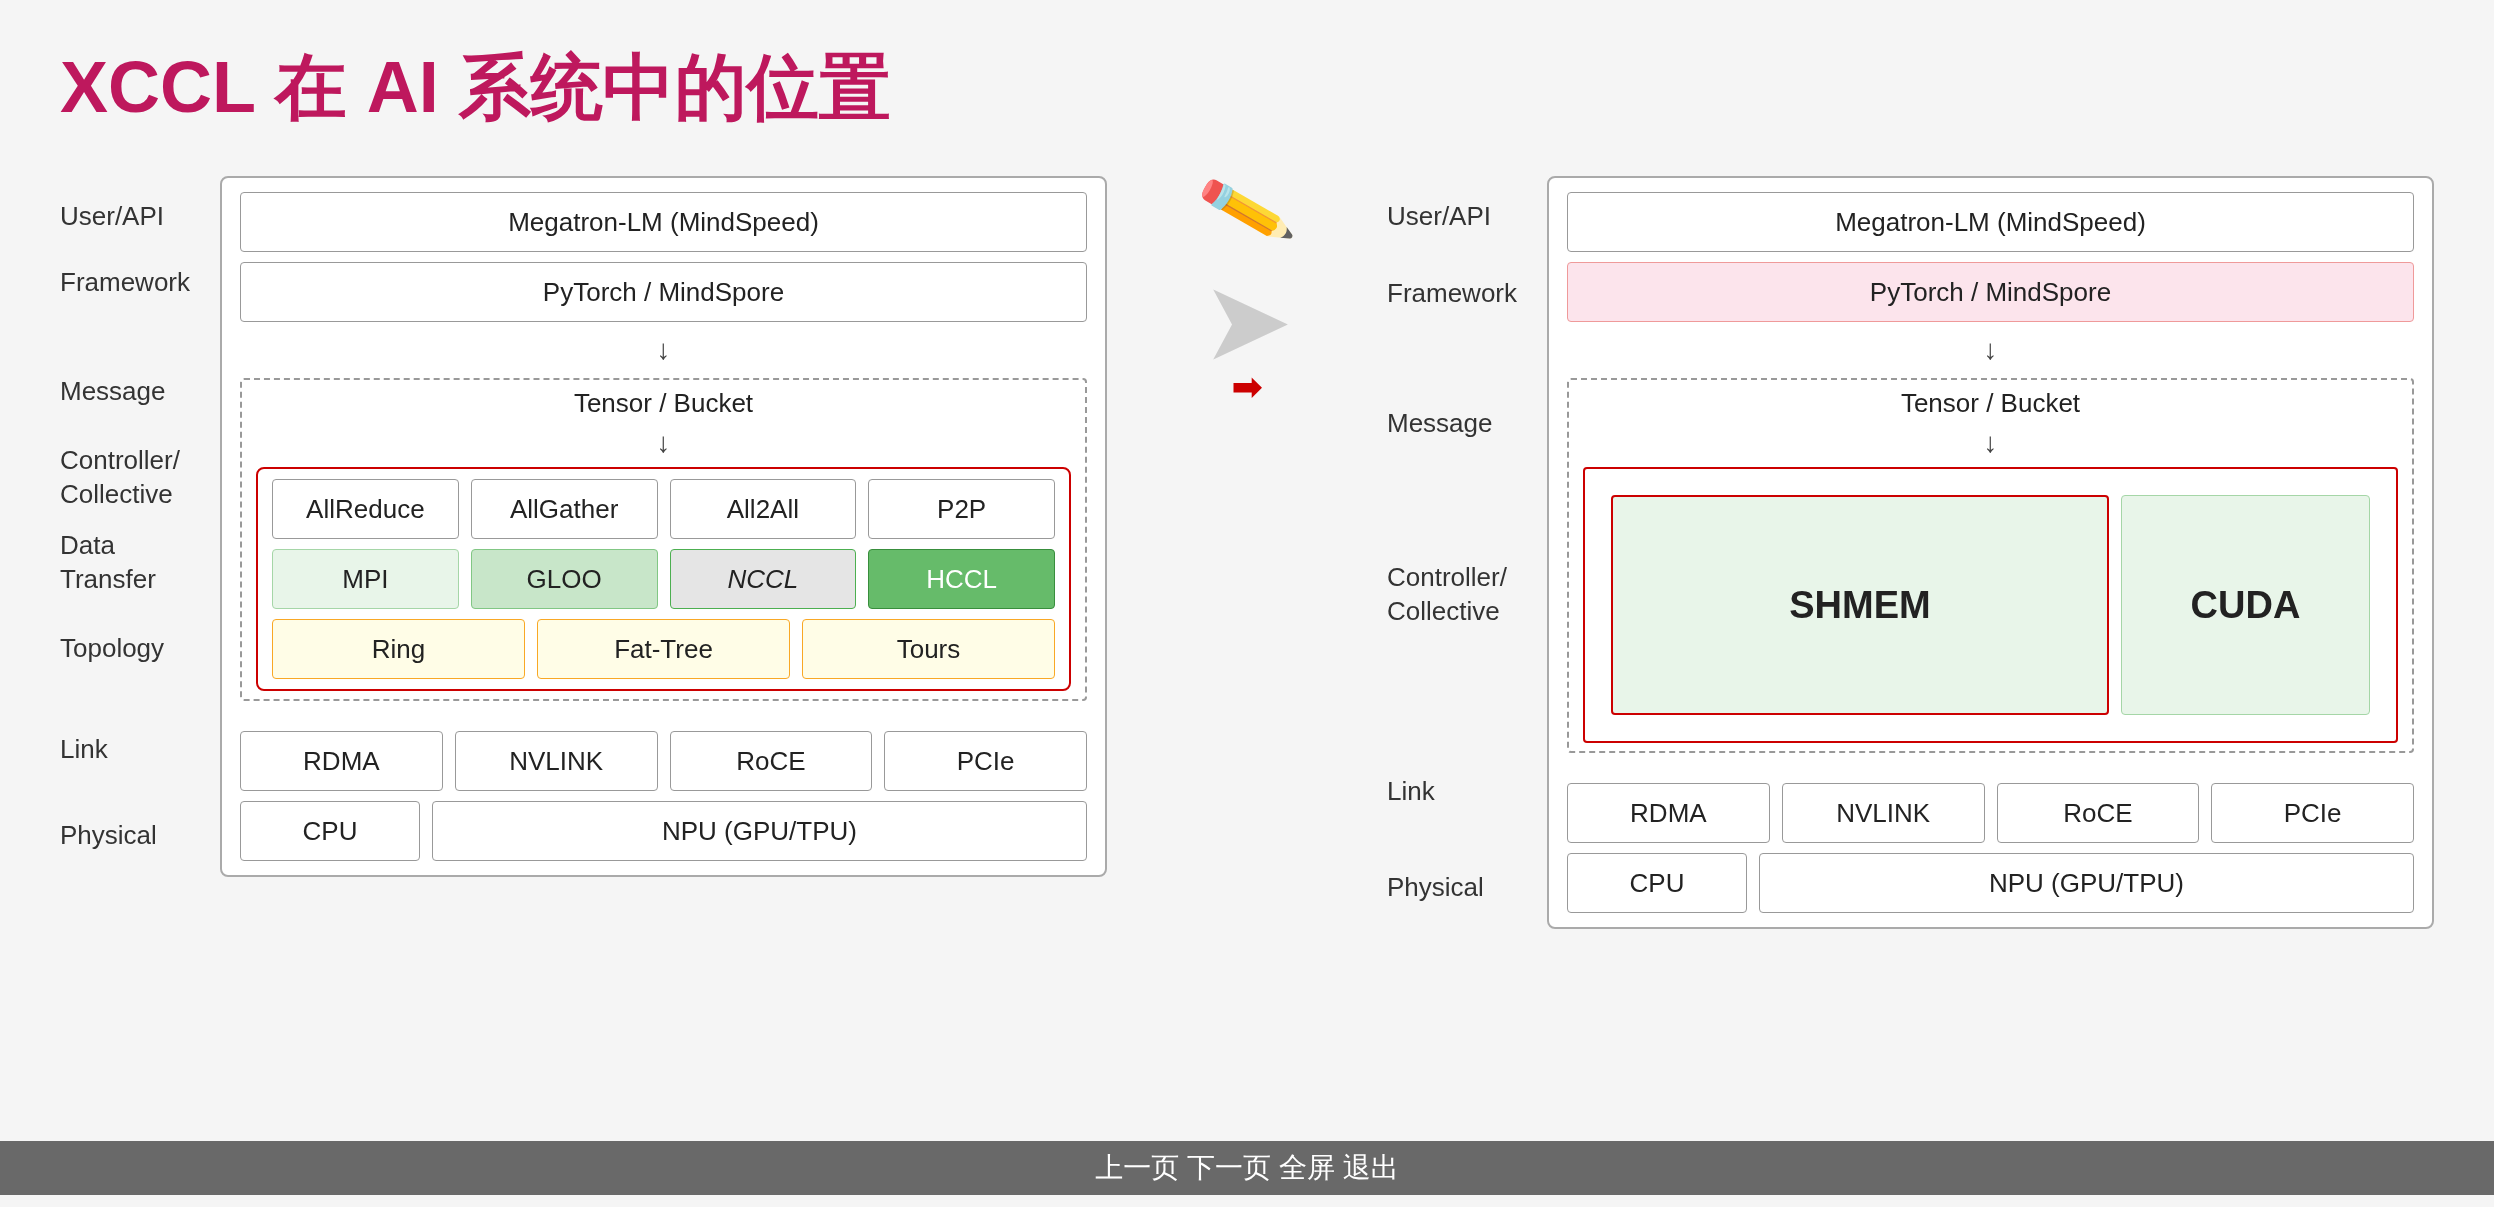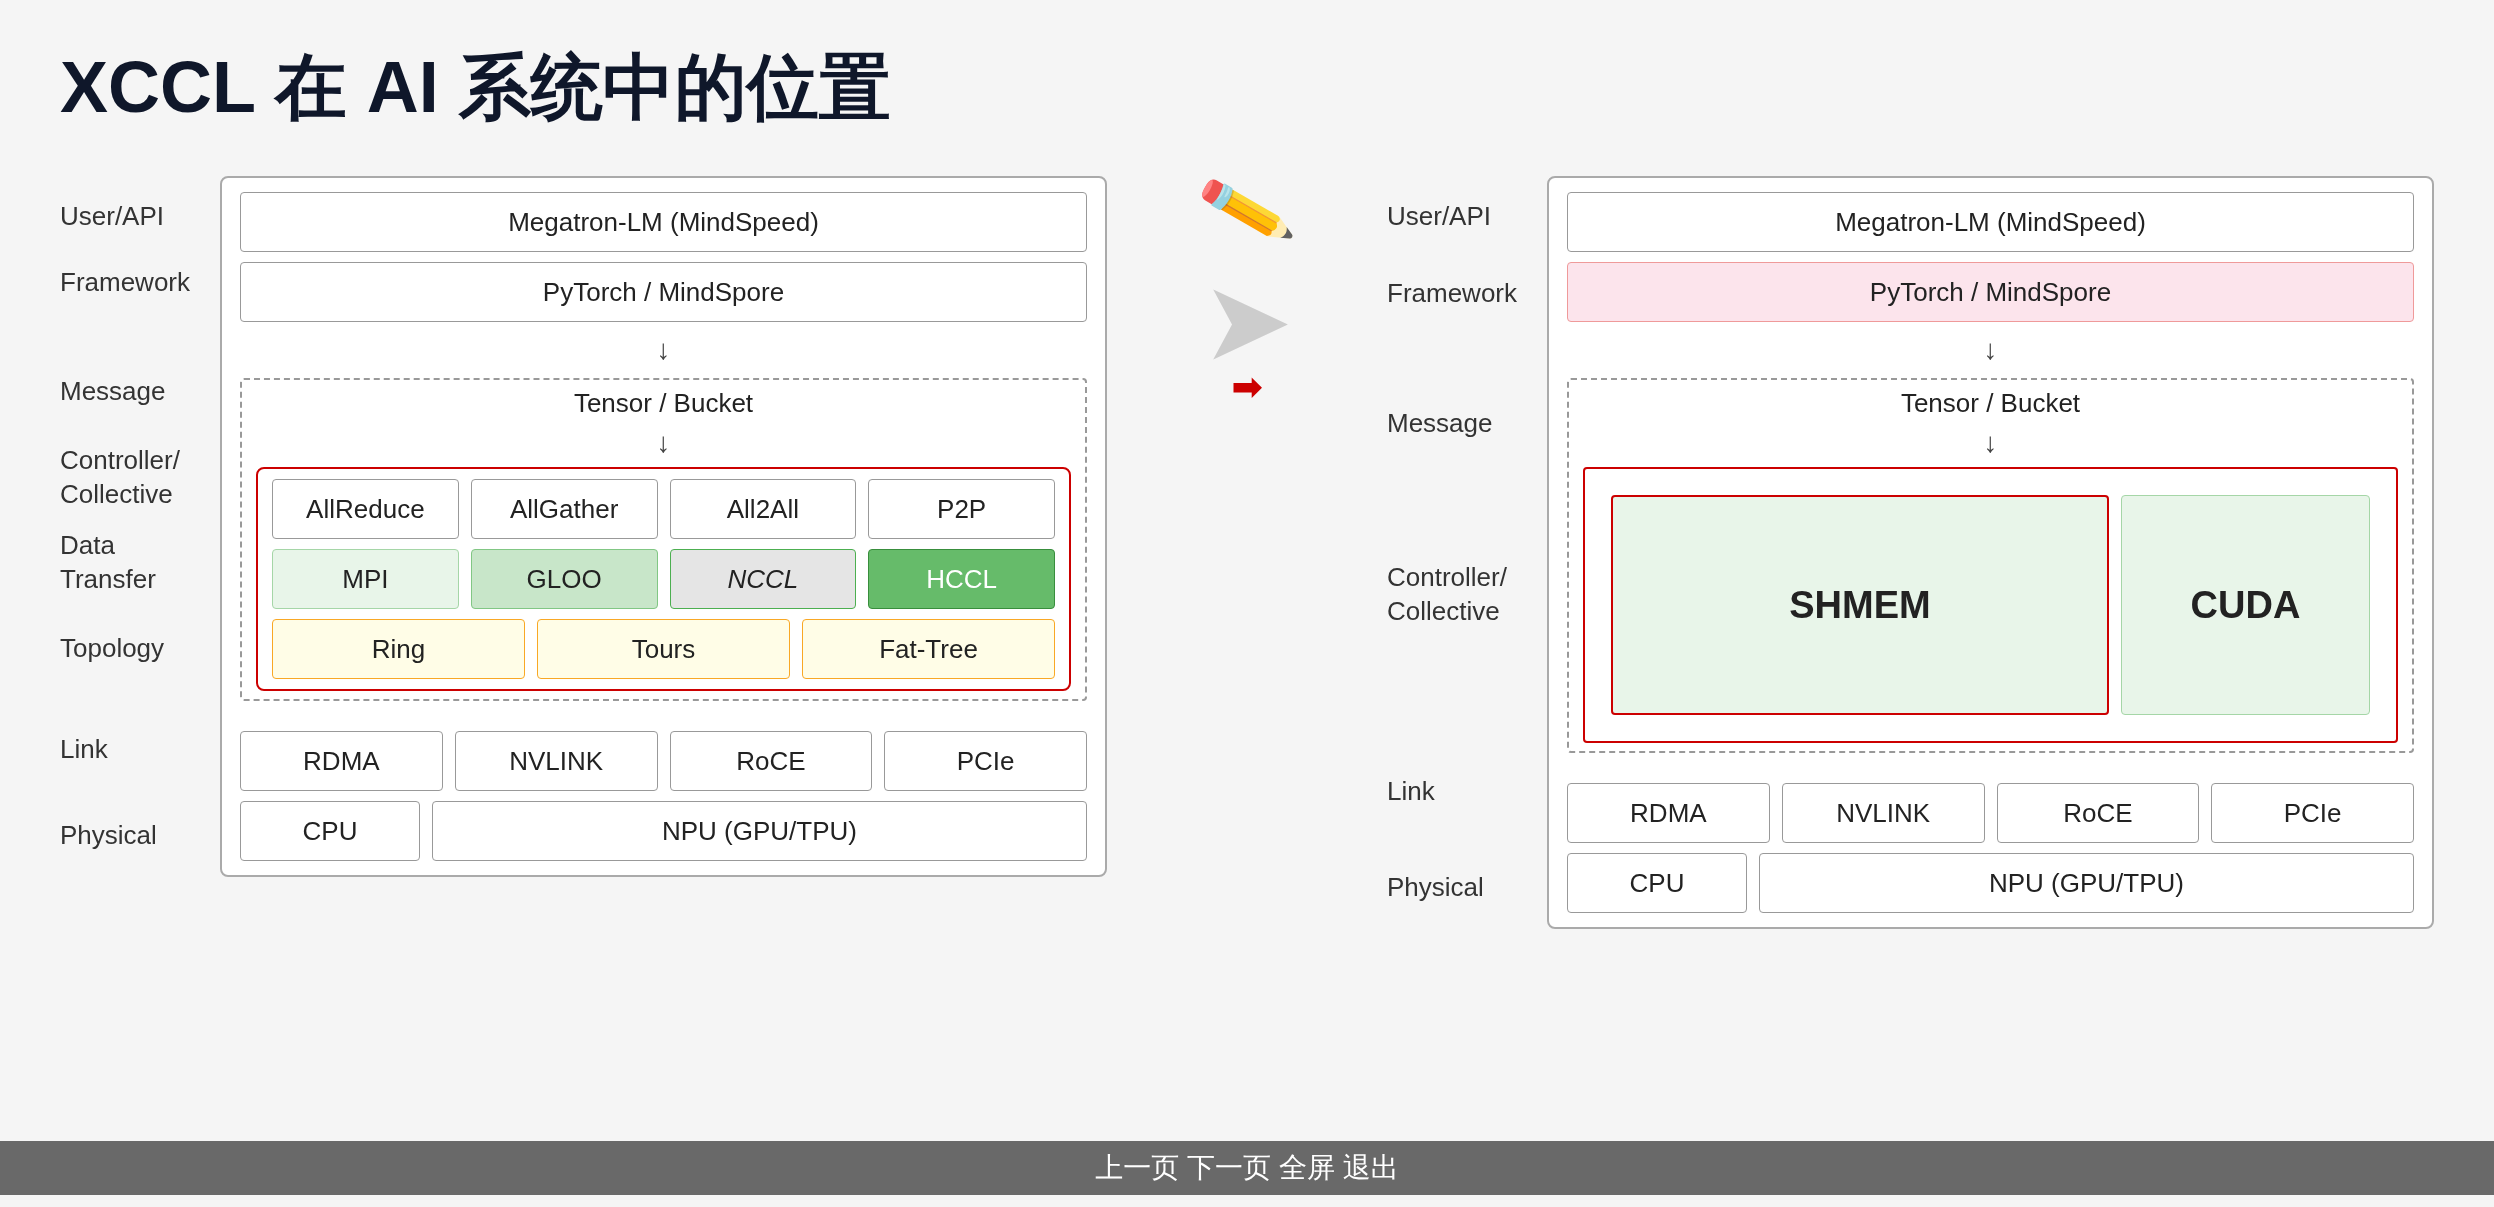--- a/index.html
+++ b/index.html
@@ -13,21 +13,21 @@
     }
     .main-container {
       background: #f5f5f5;
       width: 100%;
       height: 100%;
       padding: 40px 60px 20px 60px;
     }
     .title {
       font-size: 72px;
       font-weight: bold;
-      color: #0f172a;
+      color: #be185d;
       margin-bottom: 40px;
     }
     .diagrams-row {
       display: flex;
       flex-direction: row;
       gap: 80px;
       align-items: flex-start;
       width: 100%;
     }
     
@@ -228,22 +228,22 @@
 
             <div class="row-block">
               <div class="box box-quarter bg-green-light">MPI</div>
               <div class="box box-quarter bg-green-mid">GLOO</div>
               <div class="box box-quarter bg-green-dark">NCCL</div>
               <div class="box box-quarter bg-green-darker">HCCL</div>
             </div>
 
             <div class="row-block">
               <div class="box bg-yellow" style="flex:1; height:60px;">Ring</div>
+              <div class="box bg-yellow" style="flex:1; height:60px;">Fat-Tree</div>
               <div class="box bg-yellow" style="flex:1; height:60px;">Tours</div>
-              <div class="box bg-yellow" style="flex:1; height:60px;">Fat-Tree</div>
             </div>
           </div>
         </div>
 
         <div style="height:10px;"></div>
 
         <div class="row-block">
           <div class="box box-quarter">RDMA</div>
           <div class="box box-quarter">NVLINK</div>
           <div class="box box-quarter">RoCE</div>

